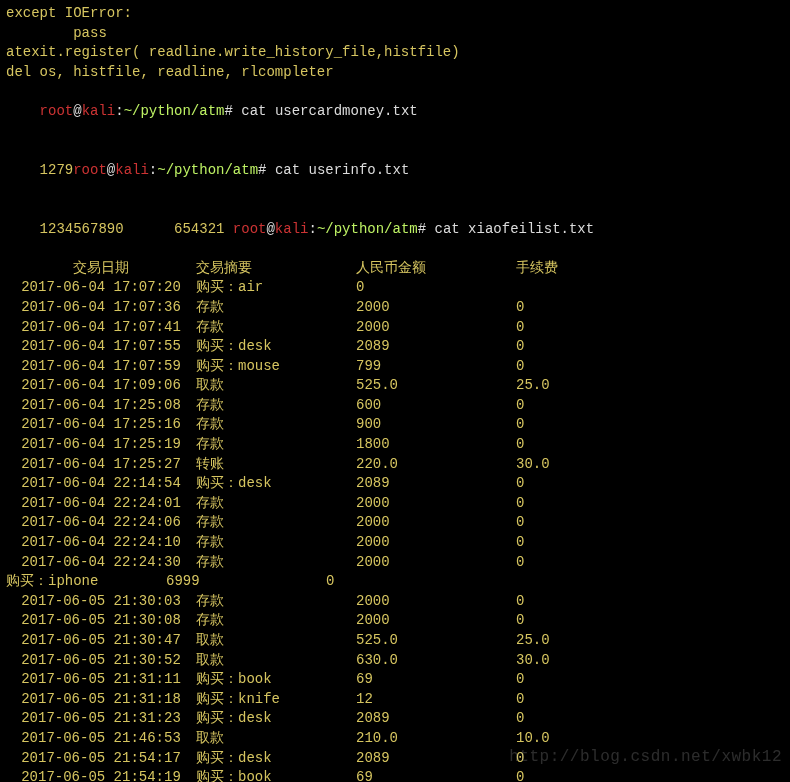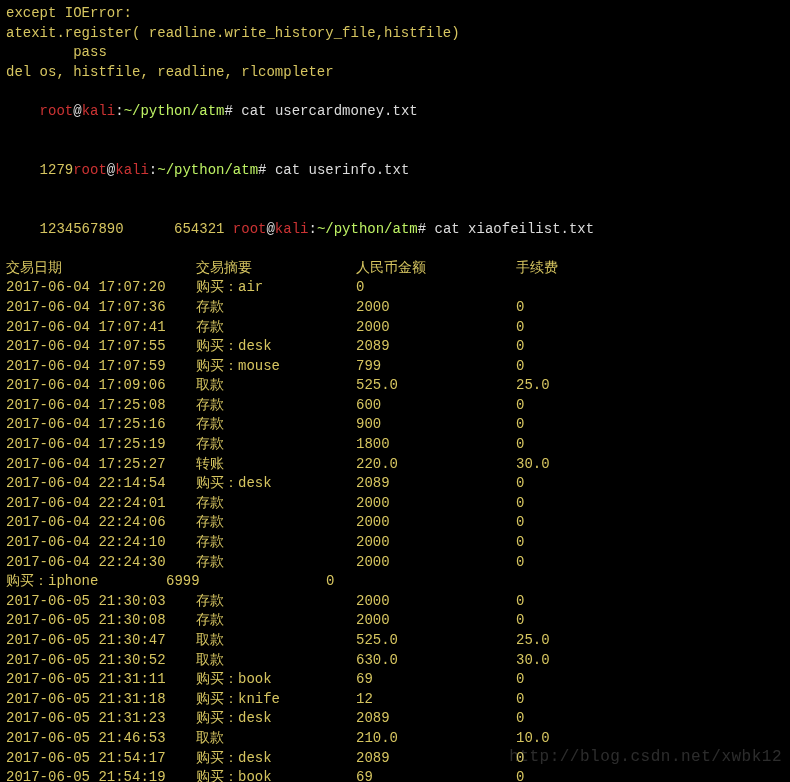--- a/index.html
+++ b/index.html
@@ -22,43 +22,43 @@
     white-space: pre;
   }
   .yellow { color: #d6c560; }
   .red { color: #cc3333; }
   .cyan { color: #bef264; }
   .white { color: #dcdcdc; }
   .row {
     display: flex;
     color: #d6c560;
   }
-  .c1 { width: 190px; }
+  .c1 { width: 190px; text-align: center; }
   .c2 { width: 160px; }
   .c3 { width: 160px; }
   .c4 { width: 120px; }
   .watermark {
     position: absolute;
     right: 8px;
     bottom: 16px;
     color: rgba(200,200,200,0.22);
     font-size: 16px;
     font-family: Liberation Mono, monospace;
     letter-spacing: 0.5px;
     padding-left: 36px;
   }
 </style>
 </head>
 <body>
 
 <div class="terminal">
 
   <div class="line yellow">except IOError:</div>
+  <div class="line yellow">        pass</div>
   <div class="line yellow">atexit.register( readline.write_history_file,histfile)</div>
-  <div class="line yellow">        pass</div>
   <div class="line yellow"></div>
   <div class="line yellow">del os, histfile, readline, rlcompleter</div>
 
   <div class="line">
     <span class="red">root</span><span class="white">@</span><span class="red">kali</span><span class="white">:</span><span class="cyan">~/python/atm</span><span class="white"># </span><span class="white">cat usercardmoney.txt</span>
   </div>
 
   <div class="line">
     <span class="yellow">1279</span><span class="red">root</span><span class="white">@</span><span class="red">kali</span><span class="white">:</span><span class="cyan">~/python/atm</span><span class="white"># </span><span class="white">cat userinfo.txt</span>
   </div>

